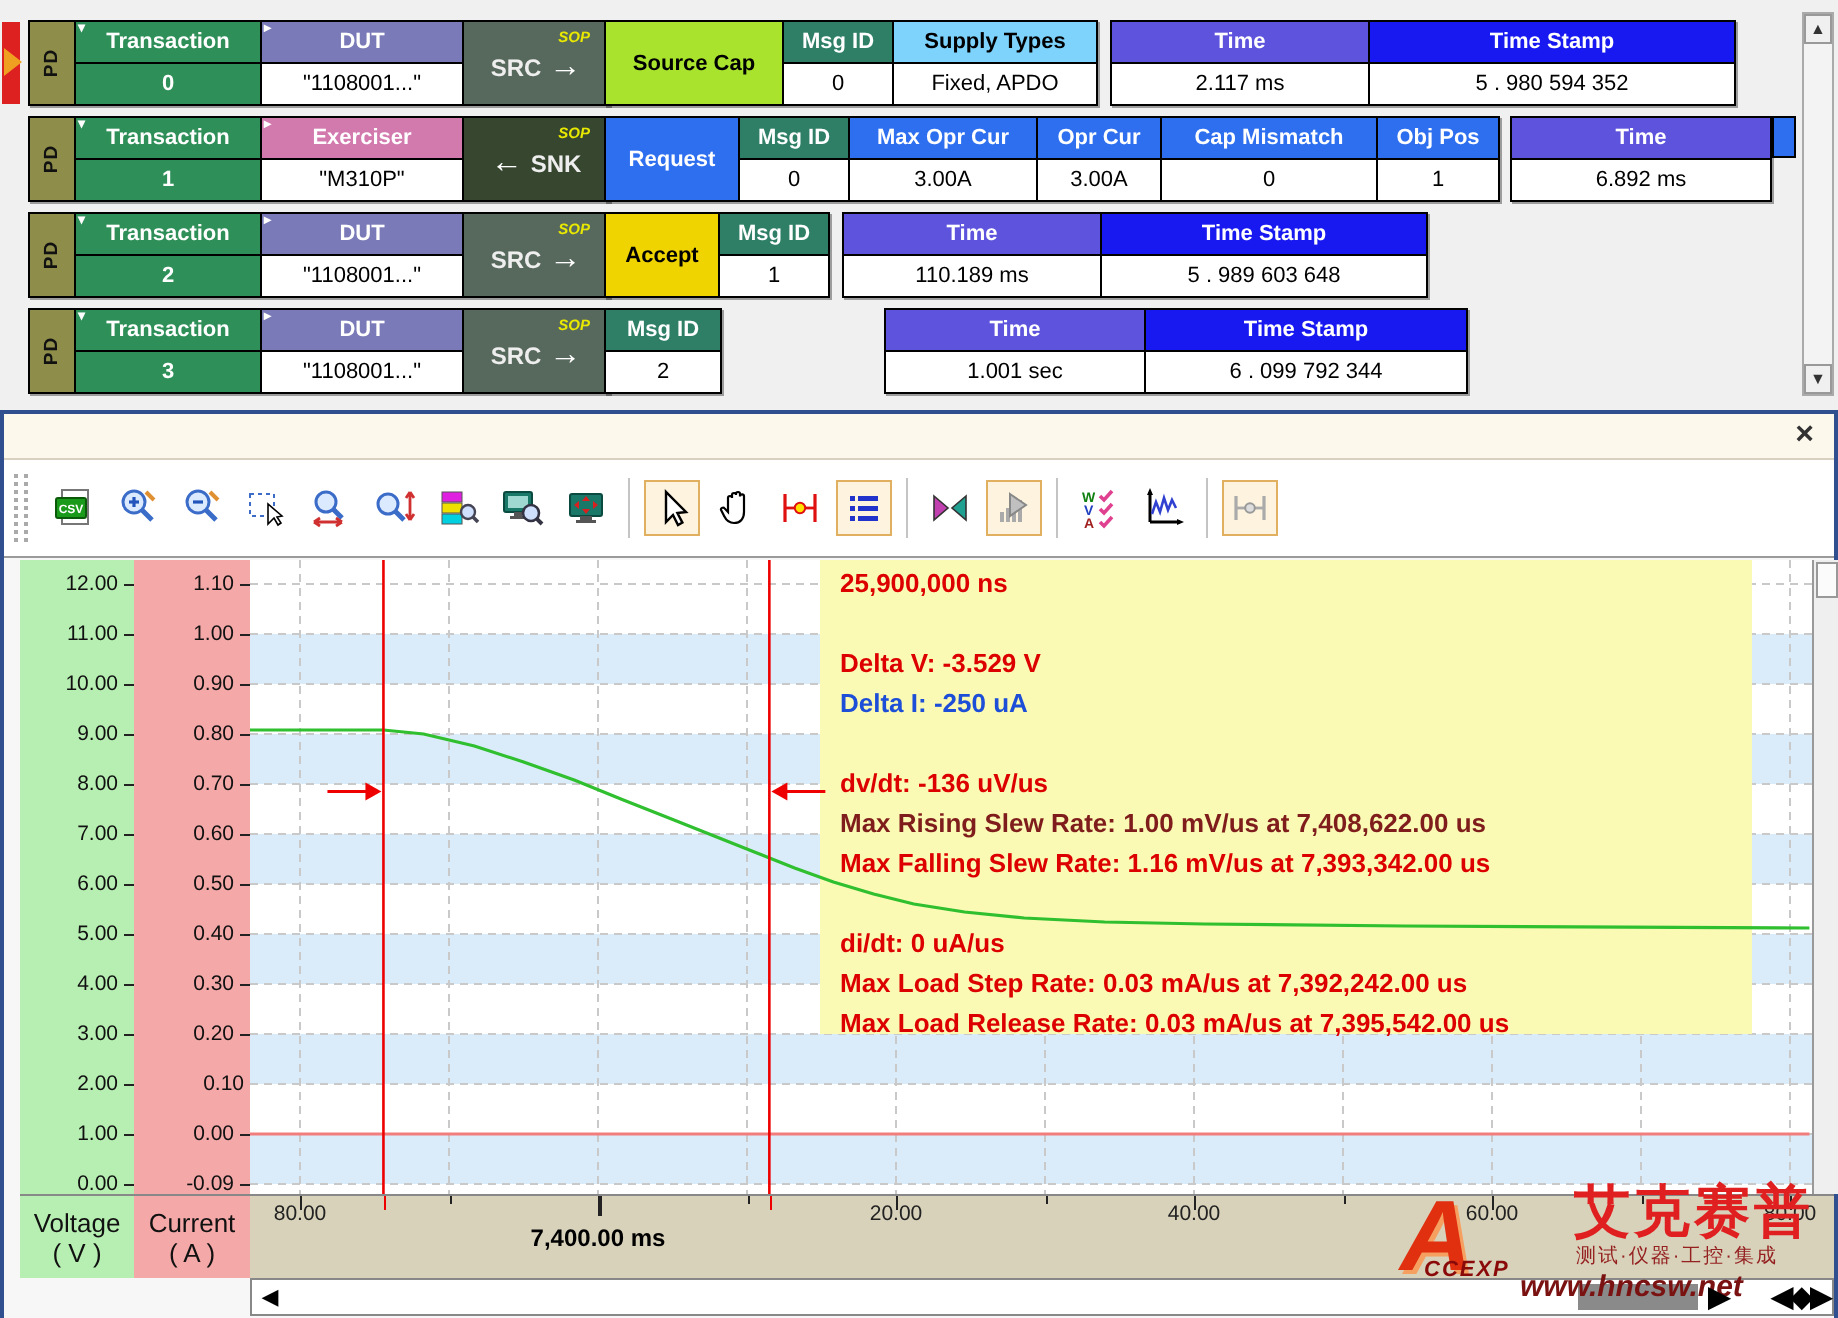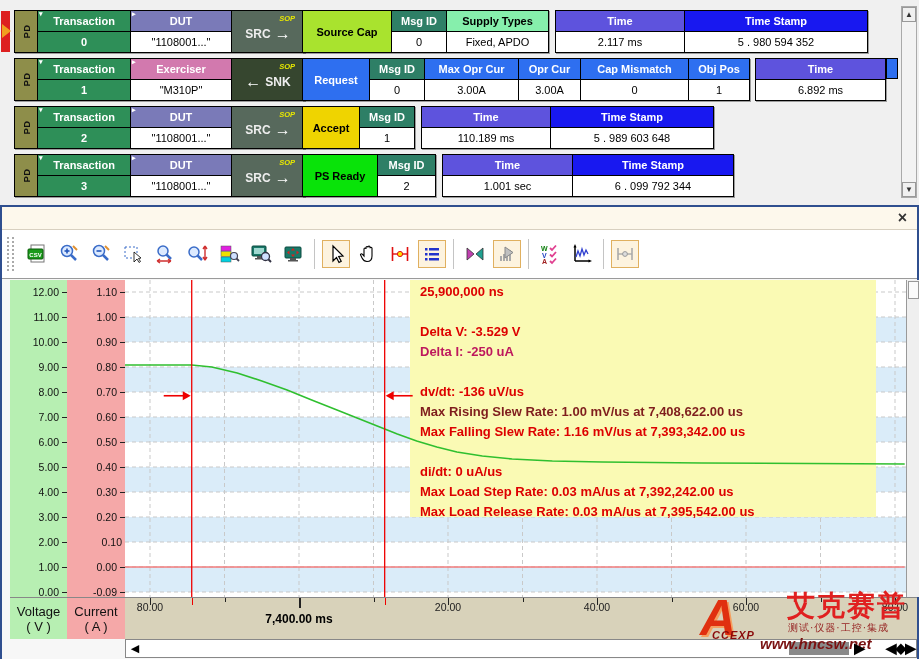--- a/index.html
+++ b/index.html
@@ -14,21 +14,21 @@
   .tcol { display:flex; flex-direction:column; gap:1px; background:#000; }
   .hdr { height:20px; display:flex; align-items:center; justify-content:center; font-size:11px; font-weight:bold; position:relative; }
   .val { height:20px; display:flex; align-items:center; justify-content:center; font-size:11px; background:#fff; color:#000; }
   .cell { display:flex; align-items:center; justify-content:center; height:41px; }
   .tri { position:absolute; left:1px; top:-1px; font-size:7px; color:#fff; }
   .hdr-green { background:#2e8f58; color:#fff; }
   .val-green { background:#2e8f58; color:#fff; font-weight:bold; }
   .hdr-purple { background:#7a7ab8; color:#fff; }
   .hdr-pink { background:#d279ae; color:#fff; }
   .hdr-teal { background:#2e7f66; color:#fff; }
-  .hdr-lime { background:#86efac; color:#000; }
+  .hdr-lime { background:#7dd3fc; color:#000; }
   .hdr-blue { background:#2e6ff0; color:#fff; }
   .hdr-time { background:#5e53dd; color:#fff; }
   .hdr-stamp { background:#1818f0; color:#fff; }
   .pd { width:22px; background:#8e8e4a; }
   .pdtxt { transform:rotate(-90deg); font-size:9.5px; font-weight:bold; color:#111; letter-spacing:.5px; }
   .sop { width:72px; position:relative; color:#eee; font-size:12px; font-weight:bold; }
   .sop-light { background:#57695c; }
   .sop-dark  { background:#36462f; }
   .soplbl { position:absolute; top:3px; right:9px; font-size:7.5px; font-weight:bold; color:#e8e800; font-style:italic; }
   .dirline { display:flex; align-items:center; gap:4px; margin-top:4px; }
@@ -278,21 +278,20 @@
         </div>
         <div class="cell sop sop-light">
           <span class="soplbl">SOP</span>
           <span class="dirline">
               <span>SRC</span>
               <span class="arr">→</span>
             </span>
         </div>
       </div>
       <div class="grp" style="left:302px">
-        <div class="cell msg" style="width:74px;background:#09e309;color:#000">PS Ready</div>
         <div class="tcol" style="width:57px">
             <div class="hdr hdr-teal">Msg ID</div>
             <div class="val">2</div>
           </div>
       </div>
       <div class="grp" style="left:442px">
         <div class="tcol" style="width:129px">
             <div class="hdr hdr-time">Time</div>
             <div class="val">1.001 sec</div>
           </div>
@@ -612,21 +611,21 @@
           <line x1="259.675" x2="259.675" y1="0" y2="317" stroke="#ee0000" stroke-width="1.3"></line>
           <line x1="38.72000000000271" x2="58.72000000000271" y1="115.75000000000001" y2="115.75000000000001" stroke="#ee0000" stroke-width="1.6"></line>
           <polygon points="65.72000000000271,115.75000000000001 57.72000000000271,111.25000000000001 57.72000000000271,120.25000000000001" fill="#ee0000"></polygon>
           <line x1="267.675" x2="287.675" y1="115.75000000000001" y2="115.75000000000001" stroke="#ee0000" stroke-width="1.6"></line>
           <polygon points="260.675,115.75000000000001 268.675,111.25000000000001 268.675,120.25000000000001" fill="#ee0000"></polygon>
         </svg>
       <div id="anno-lines">
           <div class="aline" style="color: rgb(221, 0, 0);">25,900,000 ns</div>
           <div class="aline" style="color: rgb(221, 0, 0);">&nbsp;</div>
           <div class="aline" style="color: rgb(221, 0, 0);">Delta V: -3.529 V</div>
-          <div class="aline" style="color: #be185d;">Delta I: -250 uA</div>
+          <div class="aline" style="color: #1d4ed8;">Delta I: -250 uA</div>
           <div class="aline" style="color: rgb(221, 0, 0);">&nbsp;</div>
           <div class="aline" style="color: rgb(221, 0, 0);">dv/dt: -136 uV/us</div>
           <div class="aline" style="color: #7f1d1d;">Max Rising Slew Rate: 1.00 mV/us at 7,408,622.00 us</div>
           <div class="aline" style="color: rgb(221, 0, 0);">Max Falling Slew Rate: 1.16 mV/us at 7,393,342.00 us</div>
           <div class="aline" style="color: rgb(221, 0, 0);">&nbsp;</div>
           <div class="aline" style="color: rgb(221, 0, 0);">di/dt: 0 uA/us</div>
           <div class="aline" style="color: rgb(221, 0, 0);">Max Load Step Rate: 0.03 mA/us at 7,392,242.00 us</div>
           <div class="aline" style="color: rgb(221, 0, 0);">Max Load Release Rate: 0.03 mA/us at 7,395,542.00 us</div>
         </div>
     </div>

